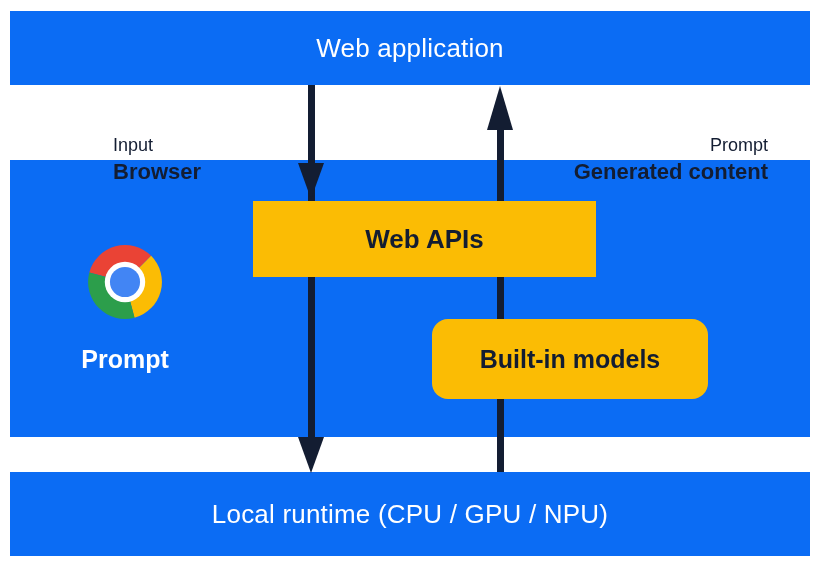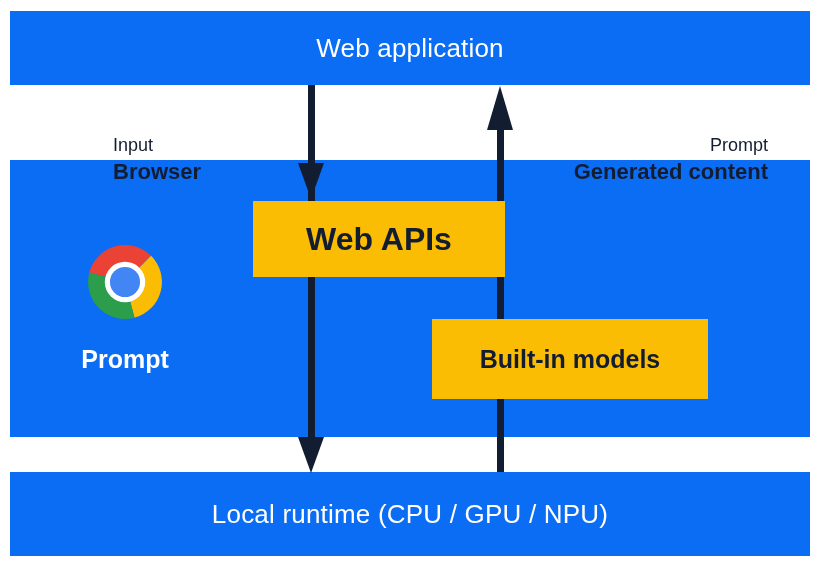--- a/index.html
+++ b/index.html
@@ -37,22 +37,22 @@
         border-left:13px solid transparent;border-right:13px solid transparent;}
   .head-down{border-top:36px solid var(--navy);}
   .head-up{border-bottom:44px solid var(--navy);}
   .down-head-1{left:298px;top:163px;}
   .down-head-2{left:298px;top:437px;}
   .up-head{left:487px;top:86px;}
 
   .ybox{position:absolute;background:var(--yellow);z-index:3;color:var(--navy);
         display:flex;flex-direction:column;align-items:center;justify-content:center;
         font-weight:700;text-align:center;}
-  .web-apis-box{left:253px;top:201px;width:252px;height:76px;font-size:32px;}
-  .builtin-box{left:432px;top:319px;width:276px;height:80px;font-size:25px;line-height:31px;}
+  .web-apis-box{left:253px;top:201px;width:343px;height:76px;font-size:26px;}
+  .builtin-box{left:432px;top:319px;width:276px;height:80px;font-size:25px;line-height:31px;border-radius:16px;}
 
   .chrome-logo{position:absolute;left:82px;top:239px;width:86px;height:86px;z-index:4;}
   .browser-label{position:absolute;left:40px;top:345px;width:170px;z-index:4;
                  text-align:center;color:var(--white);font-size:25px;font-weight:700;}
 </style>
 </head>
 <body>
 
 <div class="canvas">
 

